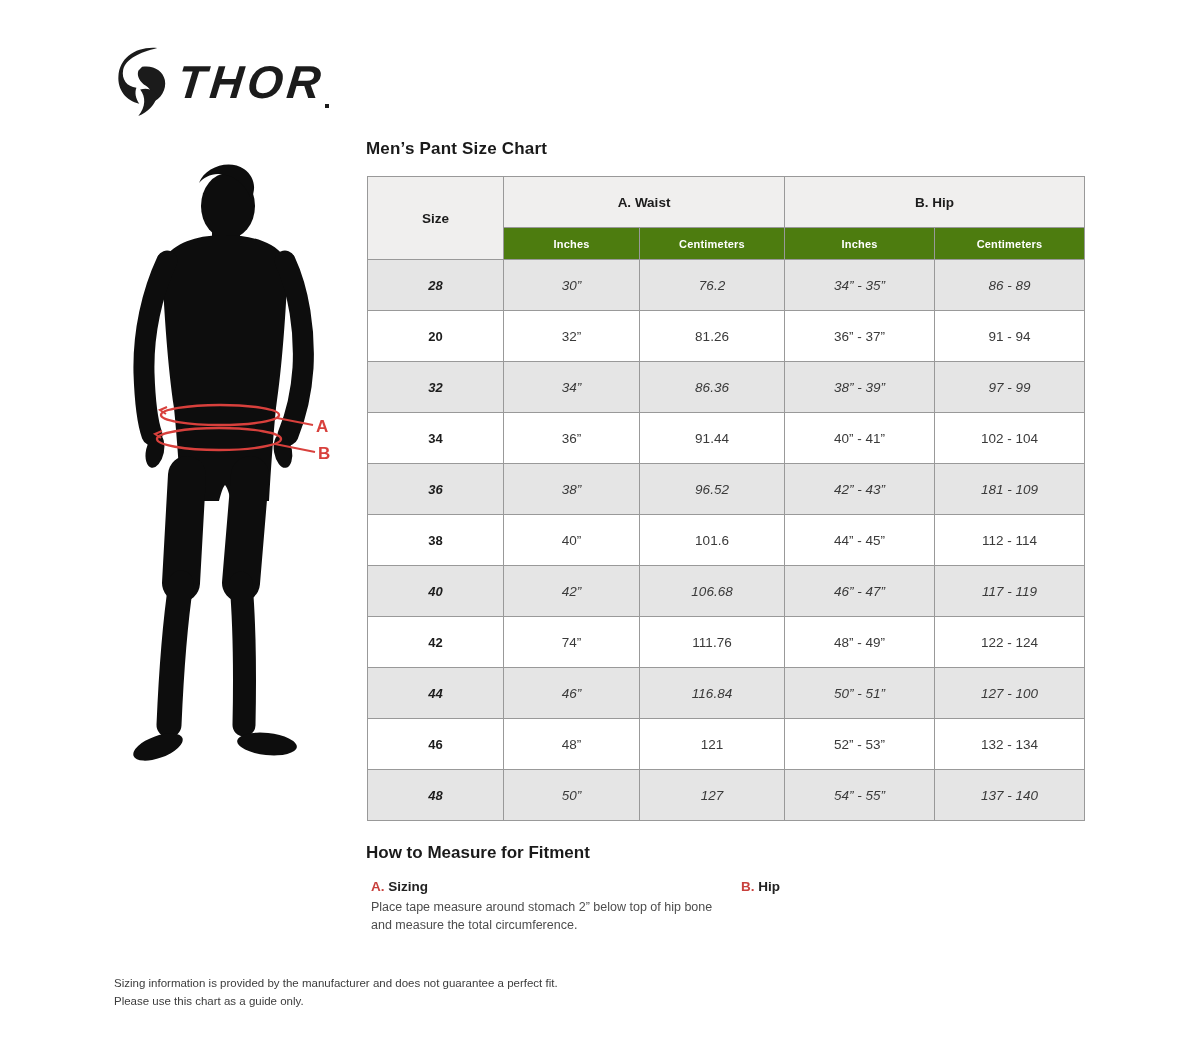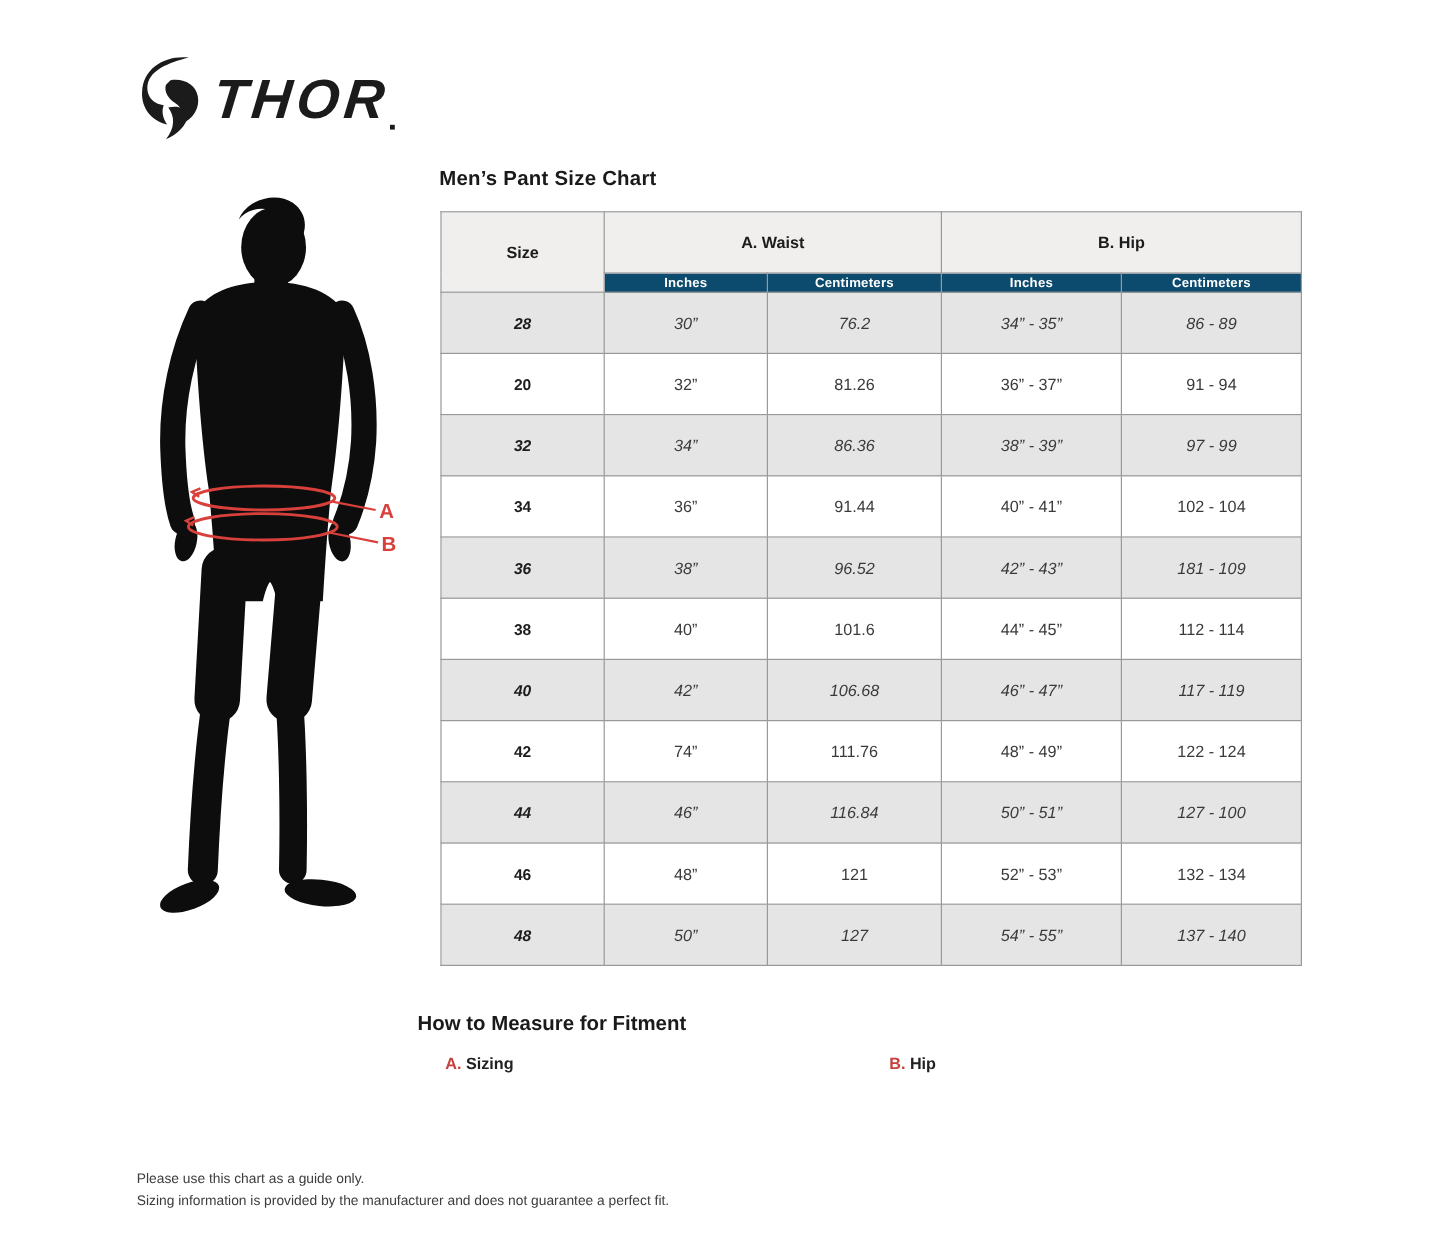--- a/index.html
+++ b/index.html
@@ -38,30 +38,30 @@
   .size-table th, .size-table td {
     border:1px solid #999999; text-align:center; vertical-align:middle;
   }
   .size-table th.group {
     background:#f0efee; height:51px; font-size:13.5px; font-weight:bold; color:#1c1c1c;
   }
   .size-table th.size-head {
     background:#f0efee; font-size:13.5px; font-weight:bold; color:#1c1c1c;
   }
   .size-table th.sub {
-    background:#0c4a6e; color:#ffffff; height:16px;
+    background:#4d7c0f; color:#ffffff; height:32px;
     font-size:11px; font-weight:bold; letter-spacing:0.2px;
   }
   .size-table td { height:51px; font-size:13.5px; }
   .size-table td.size-col { font-weight:bold; color:#1c1c1c; font-size:13px; }
   .size-table tr.alt td { background:#e5e5e5;font-style:italic; }
 
   
   .measure-title {
-    position:absolute; left:348px; top:843px;
+    position:absolute; left:366px; top:843px;
     font-size:17px; font-weight:bold; color:#1a1a1a;
   }
   .measure-block { position:absolute; top:879px; }
   .measure-block.block-a { left:371px; width:350px; }
   .measure-block.block-b { left:741px; width:380px; }
   .measure-head { font-size:13.5px; font-weight:bold; color:#222222; margin-bottom:4px; }
   .measure-head .prefix { color:#c8403c; }
   .measure-text { font-size:12.5px; color:#4d4d4d; line-height:1.45; }
 
   
@@ -233,27 +233,28 @@
       </tbody>
   </table>
 
   <div class="measure-title">How to Measure for Fitment</div>
 
   <div class="measure-block block-a">
     <div class="measure-head">
       <span class="prefix">A.</span>
       <span>Sizing</span>
     </div>
+    <div class="measure-text">Place tape measure around stomach 2” below top of hip bone and measure the total circumference.</div>
   </div>
 
   <div class="measure-block block-b">
     <div class="measure-head">
       <span class="prefix">B.</span>
       <span>Hip</span>
     </div>
   </div>
 
   <div class="disclaimer">
+    <div>Sizing information is provided by the manufacturer and does not guarantee a perfect fit.</div>
     <div>Please use this chart as a guide only.</div>
-    <div>Sizing information is provided by the manufacturer and does not guarantee a perfect fit.</div>
   </div>
 
 </div>
 
 </body></html>

